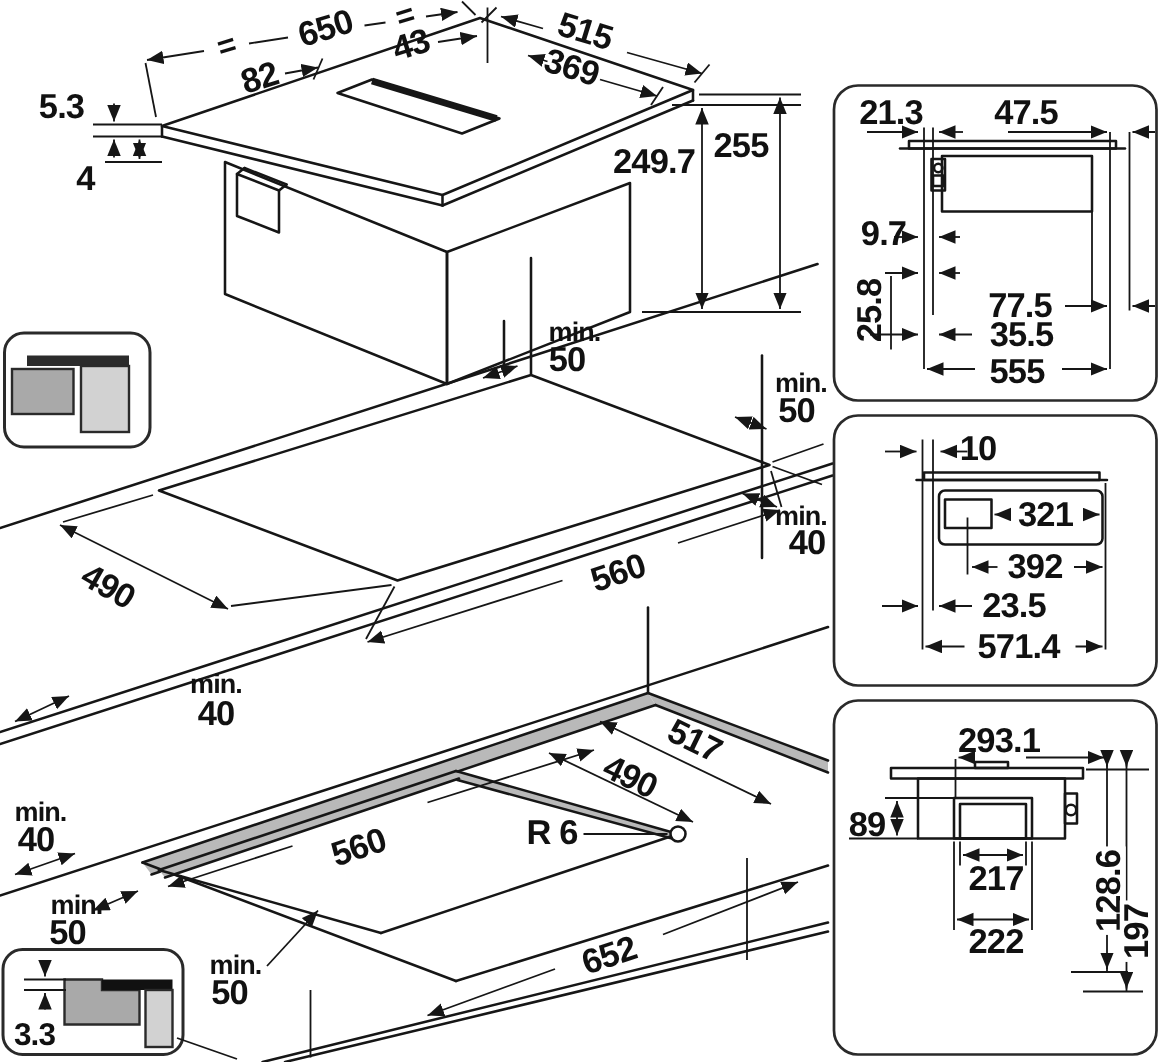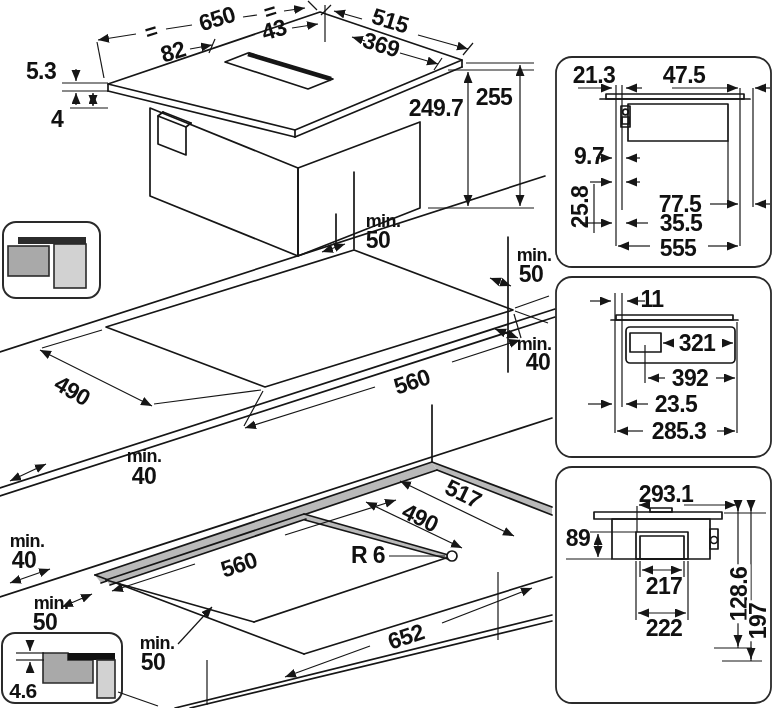--- a/index.html
+++ b/index.html
@@ -283,35 +283,35 @@
 <span class="lb" style="left:24px;top:560px">40</span>
 <span class="lb mn" style="left:51px;top:603px">min.</span>
 <span class="lb" style="left:45px;top:622px">50</span>
 <span class="lb mn" style="left:157px;top:643px">min.</span>
 <span class="lb" style="left:153px;top:662px">50</span>
 <span class="lb" style="left:239px;top:565px;--r:-18deg">560</span>
 <span class="lb" style="left:463px;top:494px;--r:26deg">517</span>
 <span class="lb" style="left:420px;top:518px;--r:26deg">490</span>
 <span class="lb" style="left:368px;top:555px">R 6</span>
 <span class="lb" style="left:406px;top:637px;--r:-18deg">652</span>
-<span class="lb sm" style="left:23px;top:690px">4.6</span>
+<span class="lb sm" style="left:23px;top:690px">3.3</span>
 
 <span class="lb" style="left:594px;top:75px">21.3</span>
 <span class="lb" style="left:684px;top:75px">47.5</span>
 <span class="lb" style="left:589px;top:156px">9.7</span>
 <span class="lb" style="left:580px;top:207px;--r:-90deg">25.8</span>
 <span class="lb" style="left:680px;top:204px">77.5</span>
 <span class="lb" style="left:681px;top:223px">35.5</span>
 <span class="lb" style="left:678px;top:248px">555</span>
 
-<span class="lb" style="left:652px;top:299px">11</span>
+<span class="lb" style="left:652px;top:299px">10</span>
 <span class="lb" style="left:697px;top:343px">321</span>
 <span class="lb" style="left:690px;top:378px">392</span>
 <span class="lb" style="left:676px;top:404px">23.5</span>
-<span class="lb" style="left:679px;top:431px">285.3</span>
+<span class="lb" style="left:679px;top:431px">571.4</span>
 
 <span class="lb" style="left:666px;top:494px">293.1</span>
-<span class="lb" style="left:578px;top:538px">89</span>
+<span class="lb" style="left:578px;top:550px">89</span>
 <span class="lb" style="left:664px;top:586px">217</span>
 <span class="lb" style="left:664px;top:628px">222</span>
 <span class="lb bg" style="left:739px;top:594px;--r:-90deg">128.6</span>
 <span class="lb bg" style="left:758px;top:621px;--r:-90deg">197</span>
 </div>
 
 </body></html>

